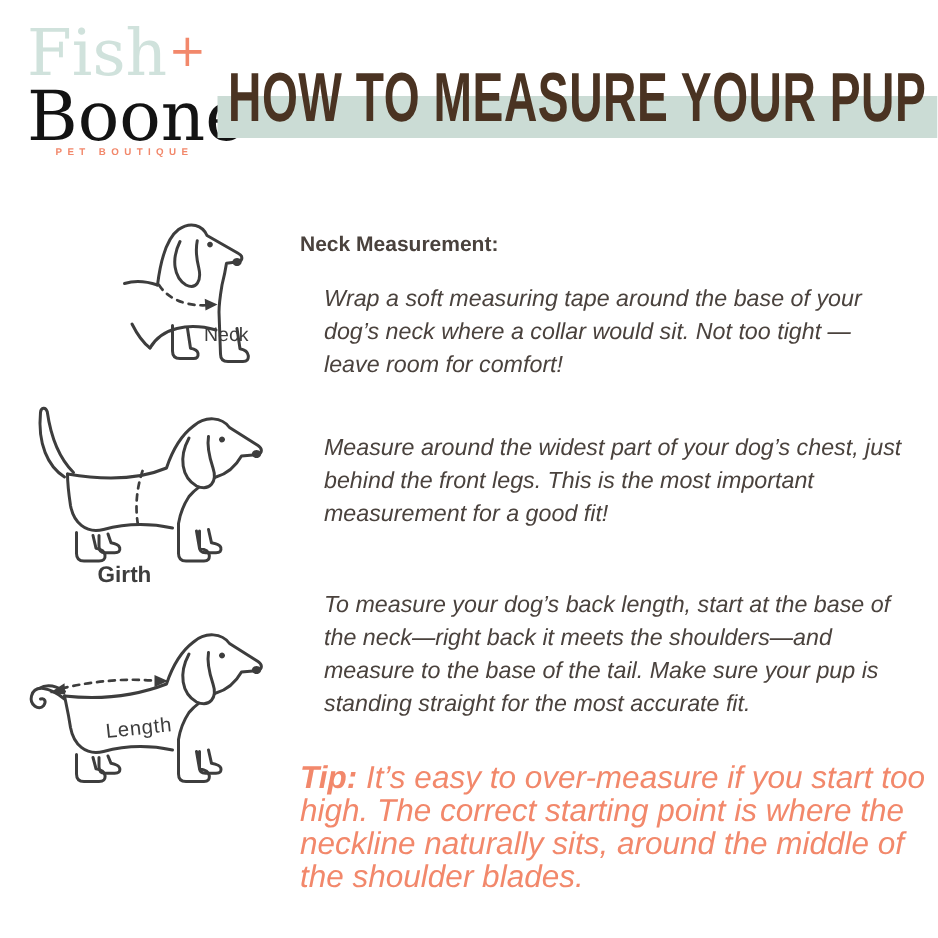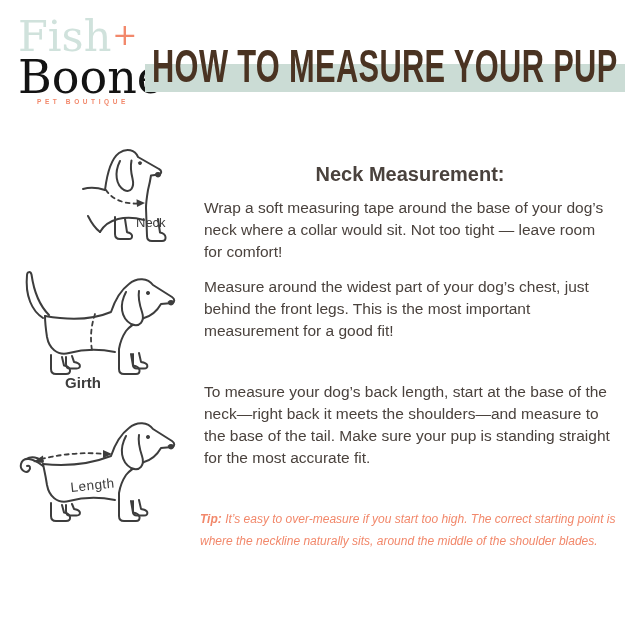--- a/index.html
+++ b/index.html
@@ -16,26 +16,26 @@
     font-size:46px;line-height:50px;color:#131313;}
   .logo-tagline{position:absolute;left:19px;top:88px;font-size:6.5px;font-weight:bold;
     letter-spacing:3.6px;color:#f2886b;}
   
   .band{position:absolute;left:145px;top:64px;right:0;height:28px;background:#cbdcd5;}
   .title{position:absolute;left:152px;top:42px;color:#4a3322;font-weight:bold;
     font-size:44px;line-height:46px;white-space:nowrap;
     transform:scale(0.70,1.05);transform-origin:left top;letter-spacing:0.5px;}
   
   .sec{position:absolute;left:200px;width:420px;font-size:15.5px;line-height:22px;color:#4a423d;}
-  .sec h3{margin:12px;font-size:20px;line-height:22px;font-weight:bold;color:#4a423d;text-align:center;}
-  .sec p{margin:4px;}
+  .sec h3{margin:0;font-size:14px;line-height:22px;font-weight:bold;color:#4a423d;}
+  .sec p{margin:16px;font-style:italic;}
   .sec-neck{top:151px;}
   .sec-girth{top:272px;}
   .sec-length{top:377px;}
-  .tip{position:absolute;left:200px;top:508px;width:420px;font-size:12px;line-height:22px;
+  .tip{position:absolute;left:200px;top:508px;width:420px;font-size:21px;line-height:22px;
     font-style:italic;color:#f2886b;}
   .tip b{font-style:italic;}
   
   .dog{position:absolute;}
   .dog-neck{left:58px;top:140px;}
   .dog-girth{left:5px;top:268px;}
   .dog-length{left:5px;top:414px;}
   .dog path, .dog line{stroke:#3d3d3d;stroke-width:2;fill:none;stroke-linecap:round;stroke-linejoin:round;}
   .dog path.filled{fill:#3d3d3d;stroke:none;}
   .dog path.whitefill{fill:#ffffff;}

